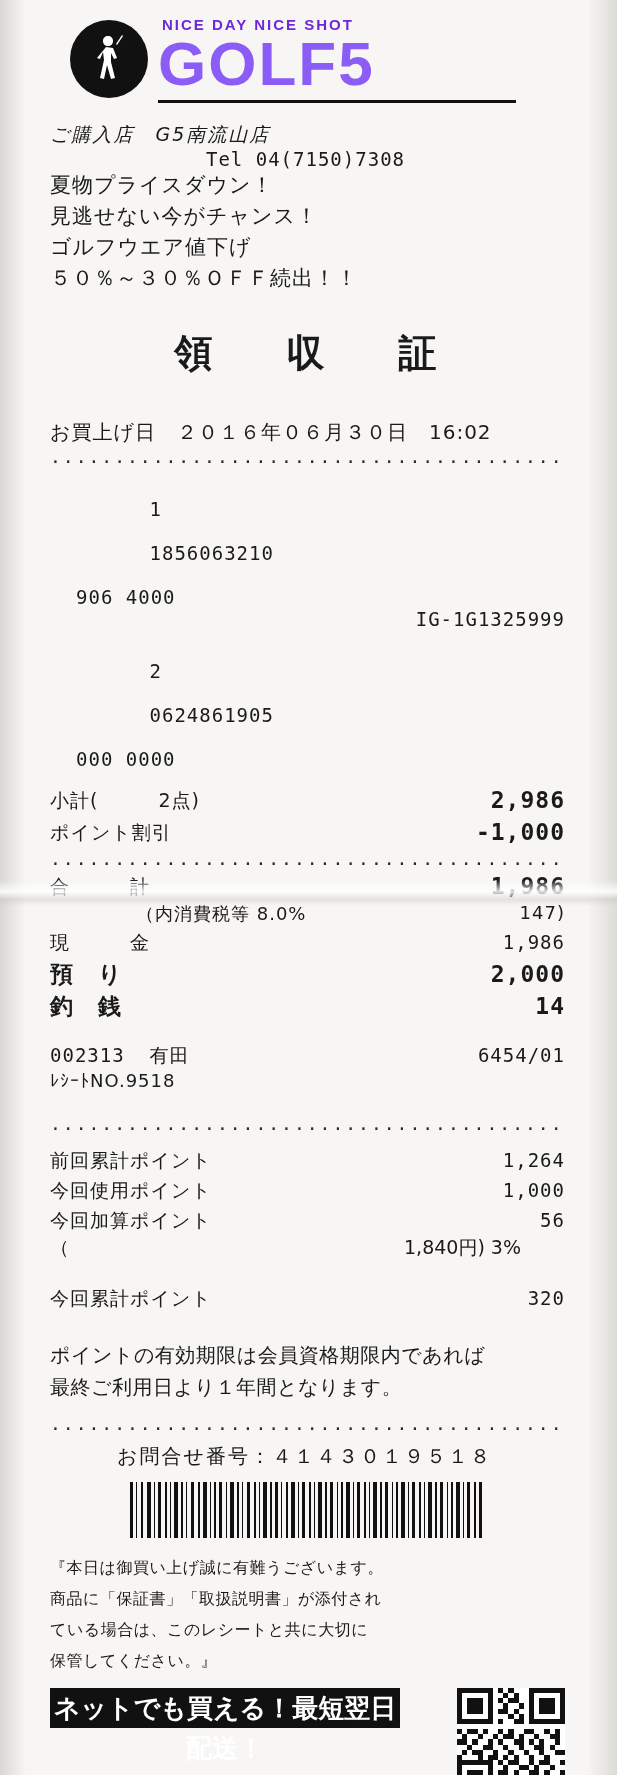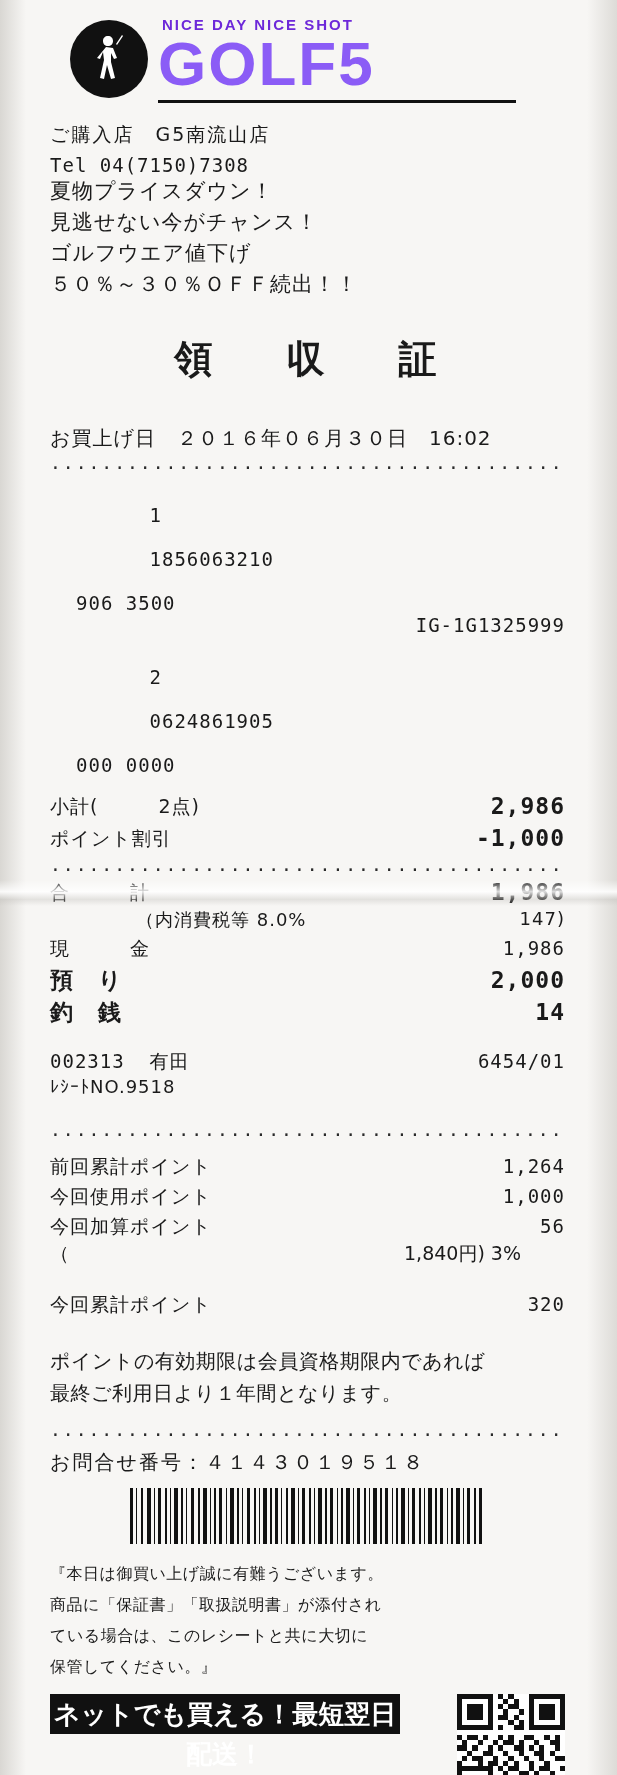--- a/index.html
+++ b/index.html
@@ -105,24 +105,24 @@
   .row .amt {
     font-family: "DejaVu Sans Mono", monospace;
     letter-spacing: 1px;
   }
 
   .store-row {
     margin-top: 16px;
     font-size: 19px;
     letter-spacing: 2px;
     white-space: pre;
+    font-style: italic;
   }
   .tel-row {
-    margin-top: 6px;
-    text-align: left;
+    text-align: center;
     padding-right: 4px;
     font-size: 19px;
     font-family: "DejaVu Sans Mono", monospace;
     letter-spacing: 1px;
   }
 
   .promo {
     font-size: 21px;
     line-height: 31px;
     letter-spacing: 1px;
@@ -219,21 +219,21 @@
   .notice {
     margin-top: 26px;
     font-size: 20px;
     line-height: 32px;
     letter-spacing: 0.5px;
     white-space: pre-line;
   }
 
   .inq {
     margin-top: 8px;
-    text-align: left;
+    text-align: center;
     font-size: 20px;
     letter-spacing: 2px;
     white-space: pre;
     padding-right: 6px;
   }
 
   
   .barcode {
     margin: 12px auto 0 auto;
     width: 360px;
@@ -309,21 +309,21 @@
     <div class="date-row">お買上げ日　２０１６年０６月３０日　16:02</div>
 
     <div class="dashes">................................................</div>
 
     <div class="item-block">
       <div class="item-line1">
         <span>1</span>
         <span> </span>
         <span>1856063210</span>
       </div>
-      <div class="item-line2">906 3500</div>
+      <div class="item-line2">906 4000</div>
       <div class="item-line3">
         <span class="name">IG-1G1325</span>
         <span class="amt">999</span>
       </div>
     </div>
 
     <div class="item-block">
       <div class="item-line1">
         <span>2</span>
         <span> </span>

